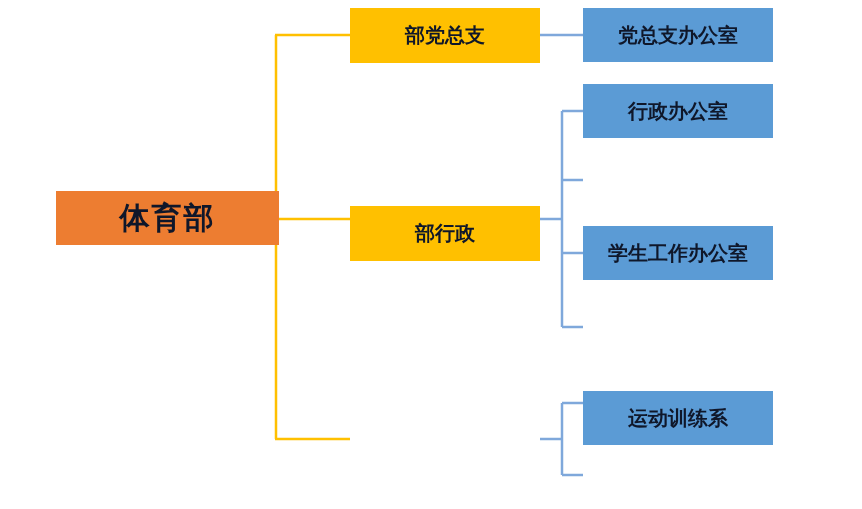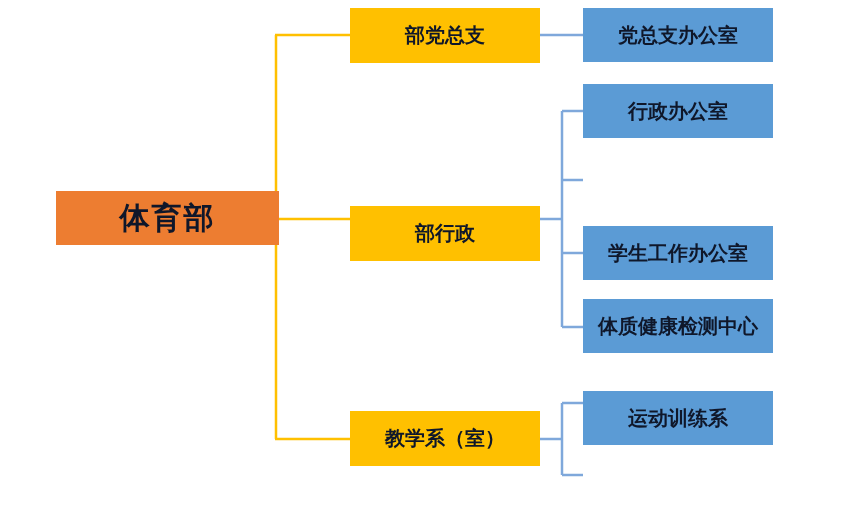--- a/index.html
+++ b/index.html
@@ -92,21 +92,19 @@
       <line x1="562" y1="403" x2="562" y2="475"></line>
       <line x1="562" y1="403" x2="583" y2="403"></line>
       <line x1="562" y1="475" x2="583" y2="475"></line>
     </g>
   </svg>
 
   <div class="node root">体育部</div>
 
   <div class="node branch b1">部党总支</div>
   <div class="node branch b2">部行政</div>
-  <div class="node branch b3">教学系（室）</div>
 
   <div class="node leaf l1">党总支办公室</div>
   <div class="node leaf l2">行政办公室</div>
   <div class="node leaf l4">学生工作办公室</div>
-  <div class="node leaf l5">体质健康检测中心</div>
   <div class="node leaf l6">运动训练系</div>
 
 </div>
 
 </body></html>

